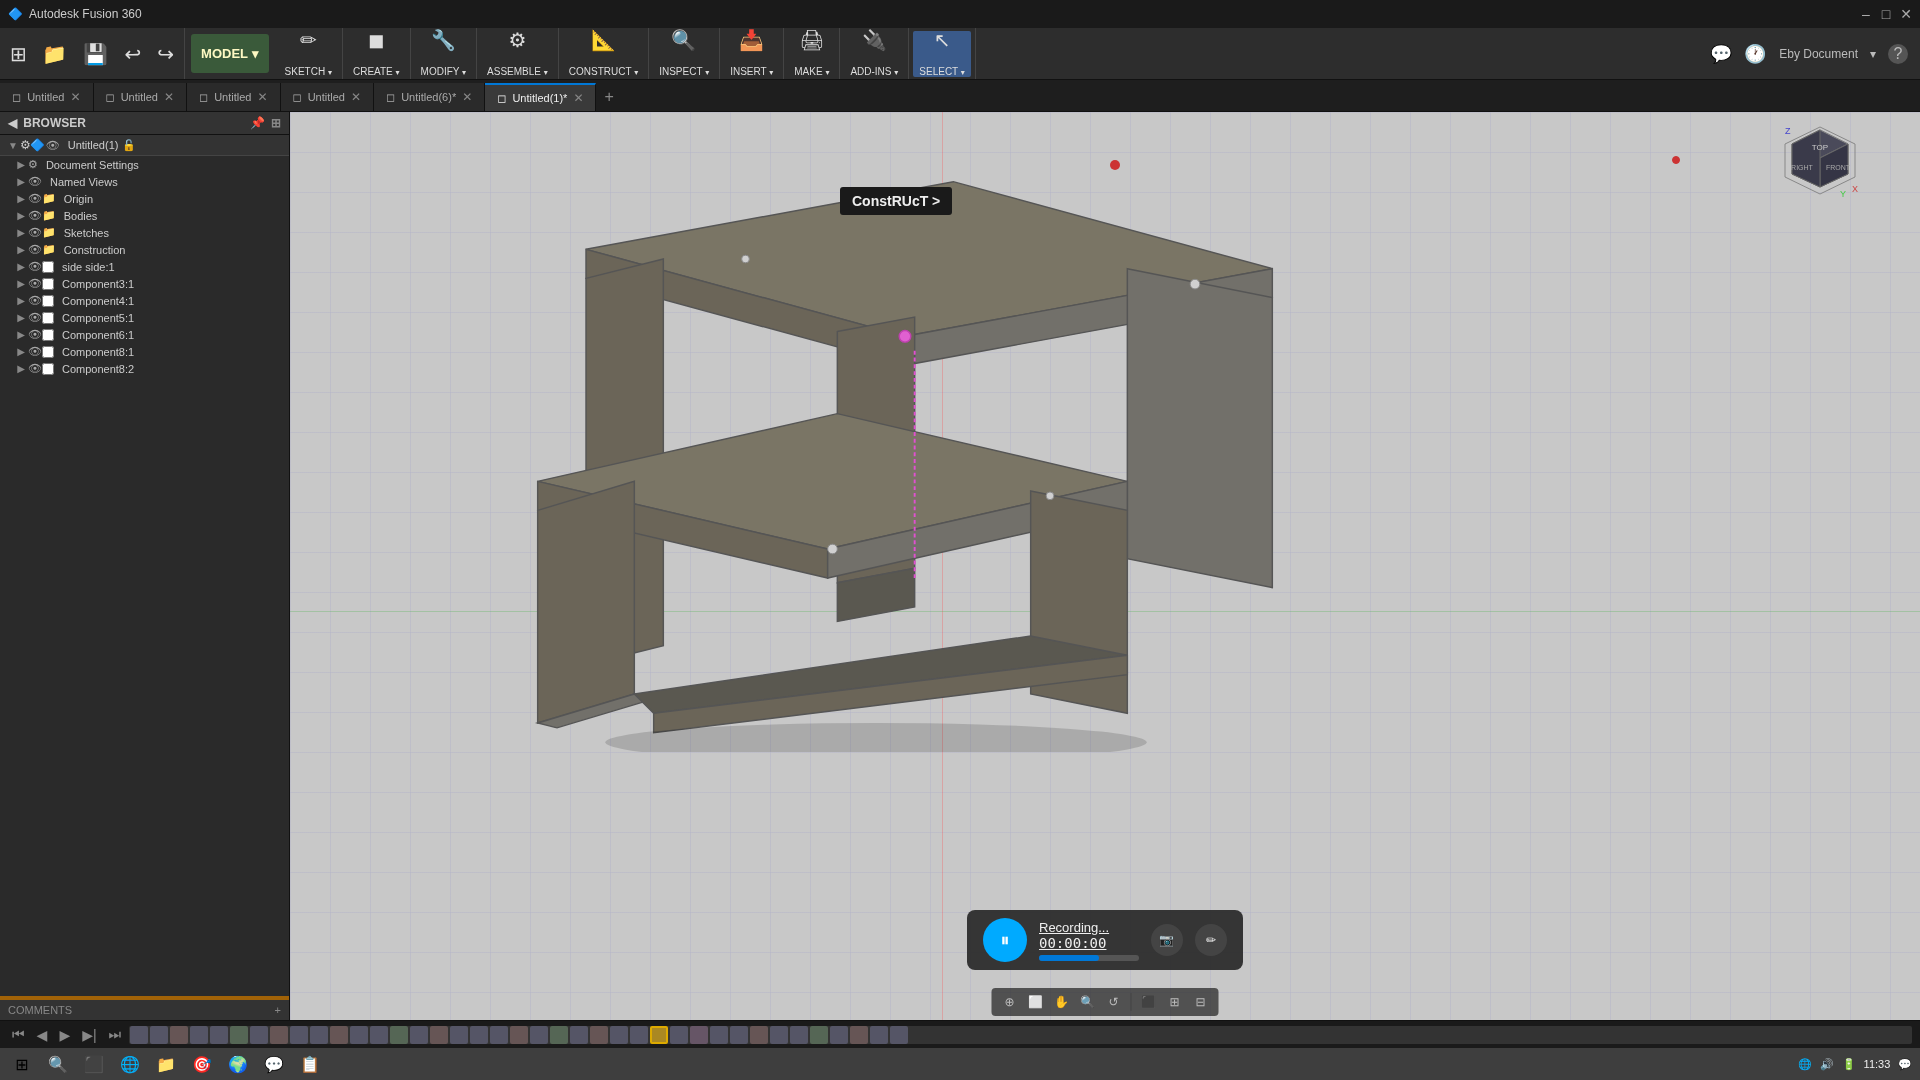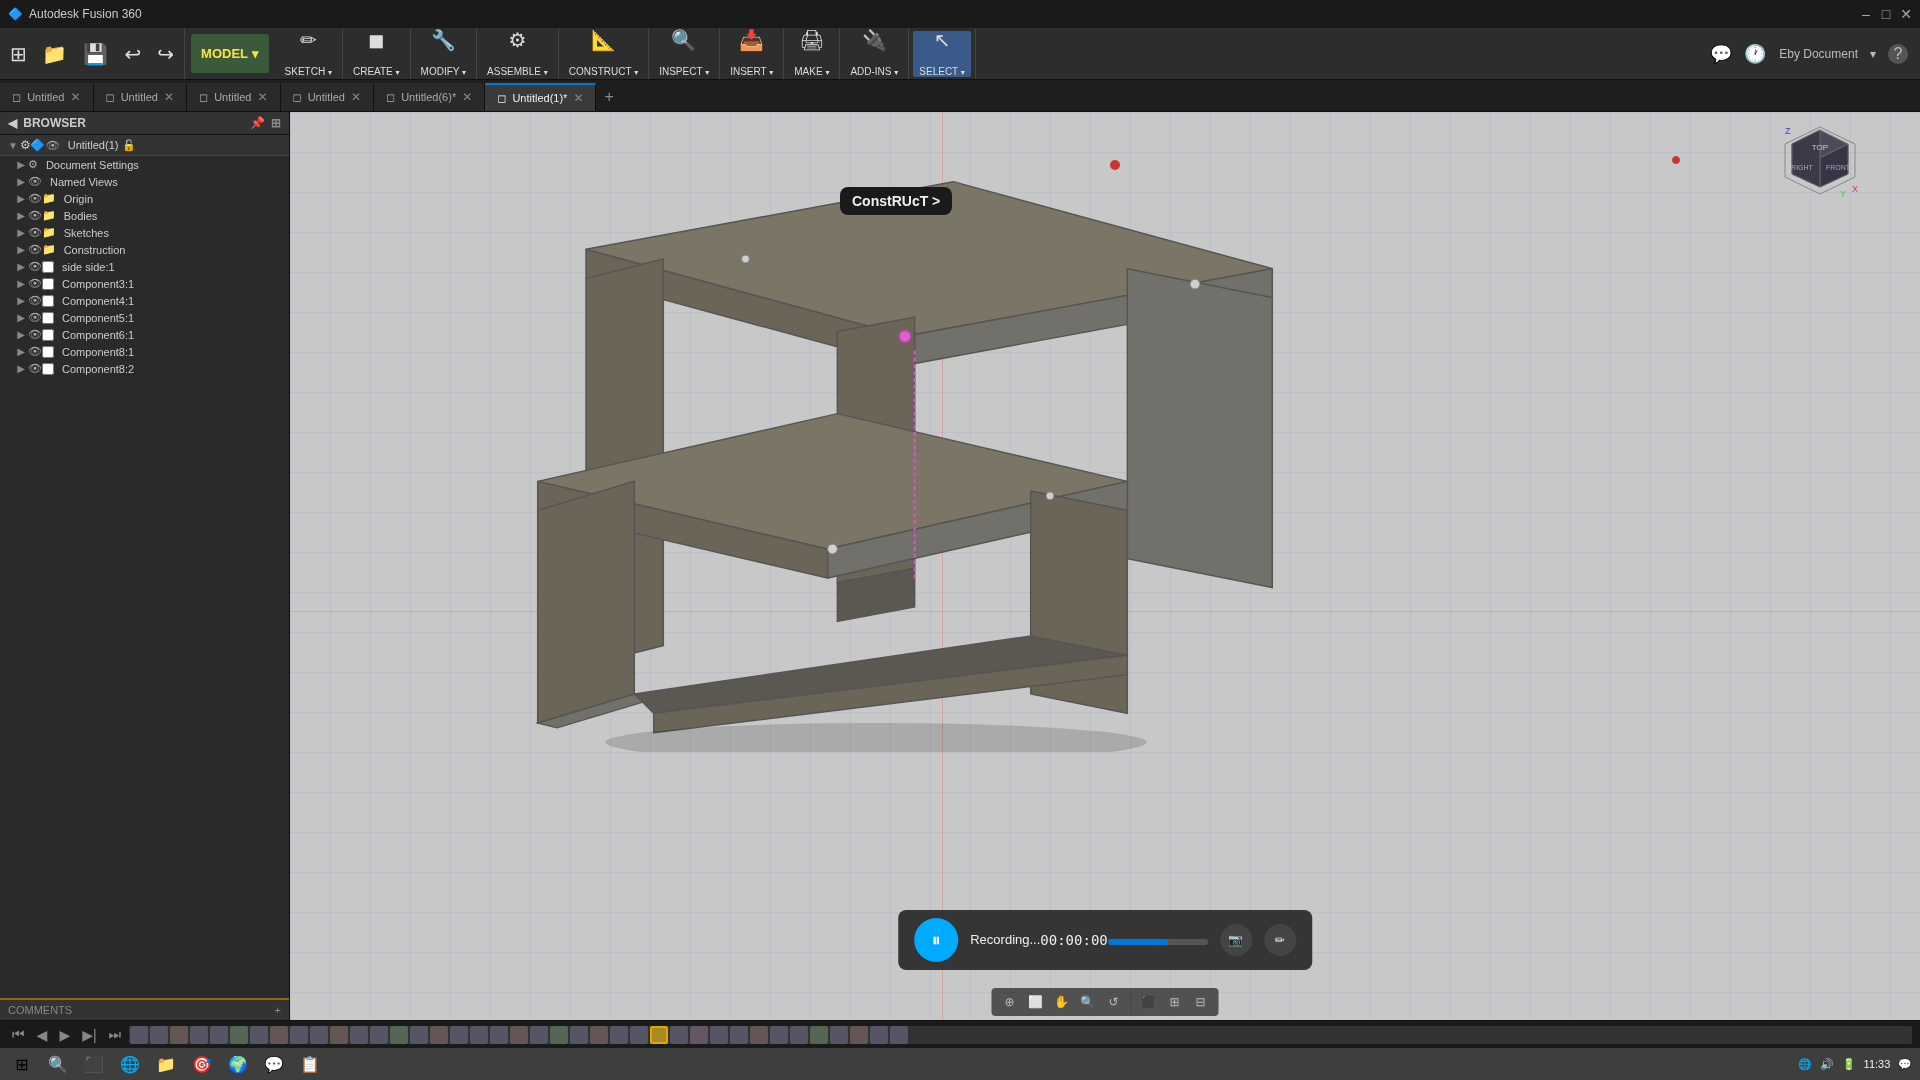--- a/index.html
+++ b/index.html
@@ -49,21 +49,21 @@
       border-radius: 2px;
     }
     .toolbar-btn.active { background: #3a5a8a; }
     .toolbar-btn .icon { font-size: 20px; line-height: 1; }
     .toolbar-btn .label { font-size: 10px; margin-top: 16px; white-space: nowrap; }
     .toolbar-btn .label .arrow { font-size: 8px; }
 
     
     #model-btn {
       background: #3a5a3a;
-      color: #fde047;
+      color: #fef9c3;
       padding: 4px 10px;
       border-radius: 3px;
       cursor: pointer;
       font-size: 13px;
       font-weight: bold;
       display: flex;
       align-items: center;
       gap: 4px;
       margin: 6px 6px;
     }
@@ -179,21 +179,21 @@
       height: 44px;
       background: #00aaff;
       border-radius: 50%;
       display: flex;
       align-items: center;
       justify-content: center;
       cursor: pointer;
       font-size: 18px;
       color: #fff;
     }
-    #rec-info { display: flex; flex-direction: row; }
+    #rec-info { display: flex; flex-direction: column; text-decoration: underline; }
     #rec-label { font-size: 13px; color: #eee; }
     #rec-time { font-size: 14px; color: #eee; font-family: monospace; }
     #rec-progress { display: flex; align-items: center; gap: 8px; margin-top: 4px; }
     #progress-bar-bg { width: 100px; height: 6px; background: #555; border-radius: 3px; }
     #progress-bar-fill { width: 60px; height: 6px; background: #0078d7; border-radius: 3px; }
     .rec-icon-btn { width: 32px; height: 32px; border-radius: 50%; background: #444; display: flex; align-items: center; justify-content: center; cursor: pointer; color: #eee; }
     .bt-btn {
       width: 24px;
       height: 22px;
       display: flex;
@@ -236,21 +236,21 @@
     .taskbar-icon { width: 28px; height: 28px; display: flex; align-items: center; justify-content: center; cursor: pointer; font-size: 16px; }
 
     
     #construct-tooltip {
       position: absolute;
       top: 75px;
       left: 550px;
       background: #1a1a1a;
       color: #eee;
       padding: 6px 12px;
-      border-radius: 8px;
+      border-radius: 3px;
       font-size: 14px;
       font-weight: bold;
       pointer-events: none;
       display: flex;
       align-items: center;
       gap: 6px;
     }
 
     
     #model-svg {
@@ -511,21 +511,21 @@
       <input type="checkbox" style="width: 12px; height: 12px;">
       <span class="name">Component8:1</span>
     </div>
     <div class="tree-item indent-1">
       <span class="expand">▶</span>
       <span style="font-size:11px;color:#aaa;">👁</span>
       <input type="checkbox" style="width: 12px; height: 12px;">
       <span class="name">Component8:2</span>
     </div>
 
-    <div style="margin-top:auto; border-top:2px solid #a16207;">
+    <div style="margin-top:auto; border-top:4px solid #a16207;">
       <div style="display:flex;align-items:center;justify-content:space-between;padding:4px 8px;background:#333;color:#888;font-size:11px;">
         <span>COMMENTS</span>
         <span>+</span>
       </div>
     </div>
   </div>
 
   <div id="viewport">
 
     <div style="position:absolute;top:0;bottom:0;left:40%;width:1px;background:rgba(255,80,80,0.3);"></div>

